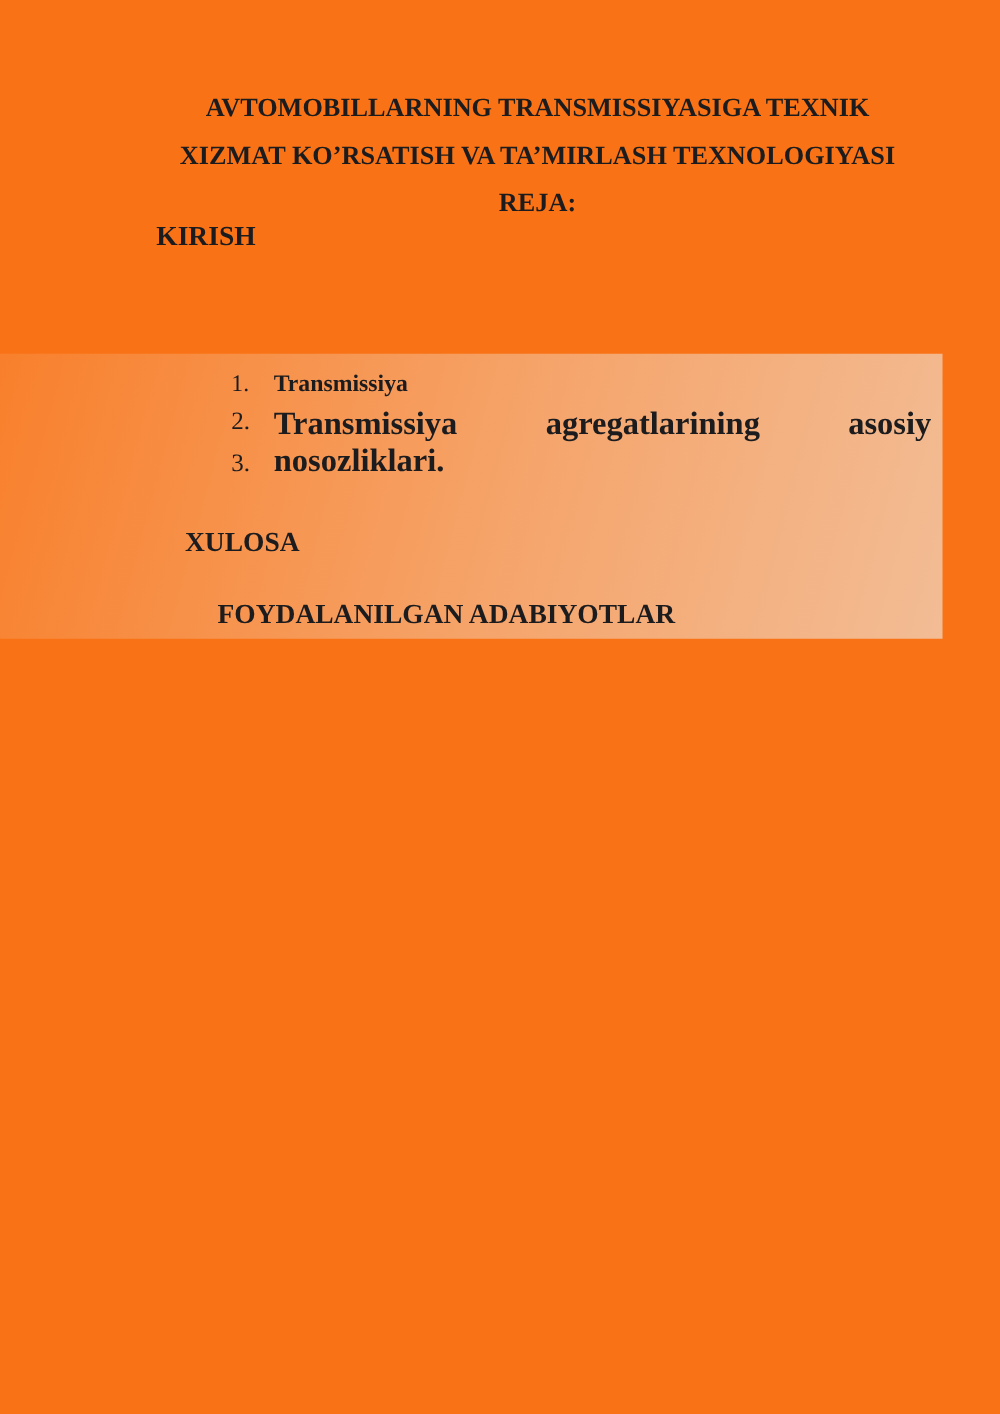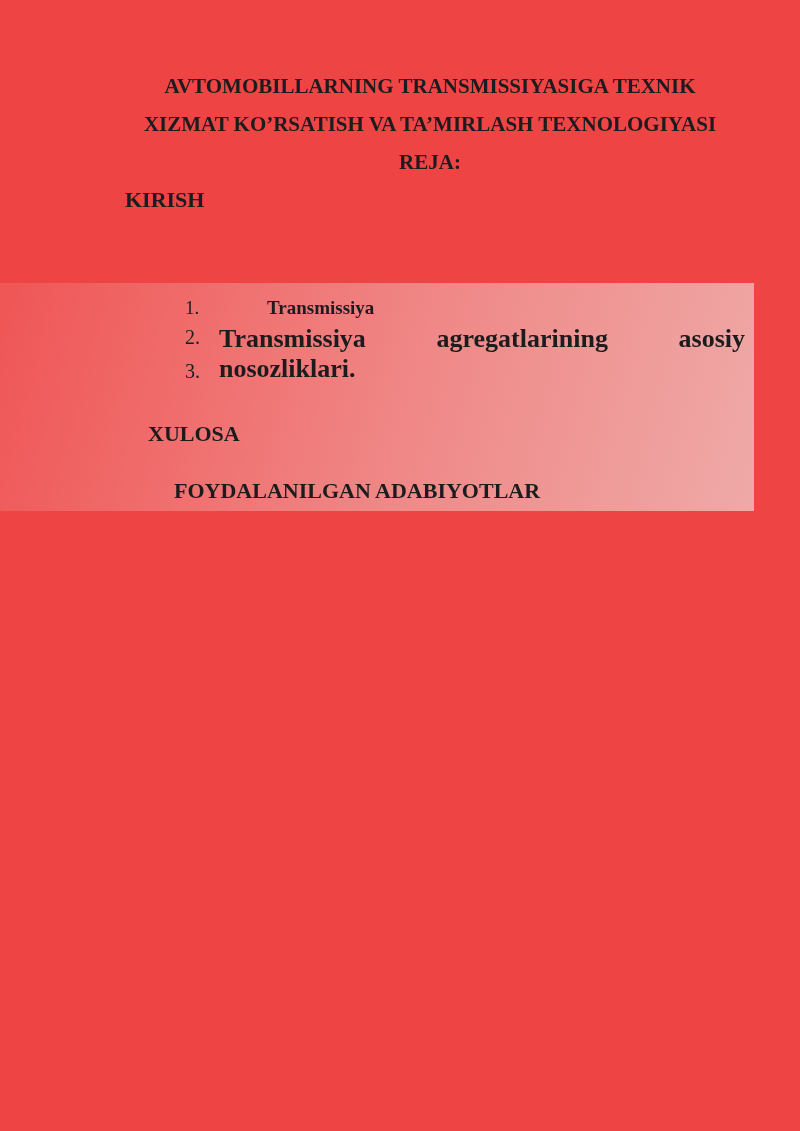--- a/index.html
+++ b/index.html
@@ -4,21 +4,21 @@
 <style>
   html, body {
     margin: 0;
     padding: 0;
     background: #ffffff;
   }
   .page {
     position: relative;
     width: 800px;
     height: 1131px;
-    background: #ef4444;
+    background: #f97316;
     overflow: hidden;
     font-family: "Liberation Serif", "DejaVu Serif", serif;
     color: #1c1c1e;
   }
   
   .scan-tint {
     position: absolute;
     left: 0;
     top: 283px;
     width: 754px;
@@ -39,21 +39,21 @@
     font-weight: 700;
     line-height: 38px;
     white-space: nowrap;
   }
   .heading {
     position: absolute;
     font-size: 22px;
     font-weight: 700;
     white-space: nowrap;
   }
-  .h-kirish        { left: 125px; top: 187px; text-align: right; }
+  .h-kirish        { left: 125px; top: 176px; text-align: right; }
   .h-asosiy        { left: 125px; top: 224px; }
   .h-xulosa        { left: 148px; top: 421px; }
   .h-foydalanilgan { left: 147px; top: 478px; margin-left: 27px; }
 
   .list-number {
     position: absolute;
     left: 185px;
     font-size: 20px;
     font-weight: 400;
     white-space: nowrap;
@@ -64,21 +64,20 @@
 
   .list-text {
     position: absolute;
     font-weight: 700;
     white-space: nowrap;
   }
   .t1 {
     left: 219px;
     top: 297px;
     font-size: 19px;
-    margin-left: 48px;
   }
   .t2, .t3 {
     font-size: 26px;
     white-space: normal;
     text-align: justify;
     text-align-last: justify;
   }
   .t2 {
     left: 219px;
     top: 324px;

